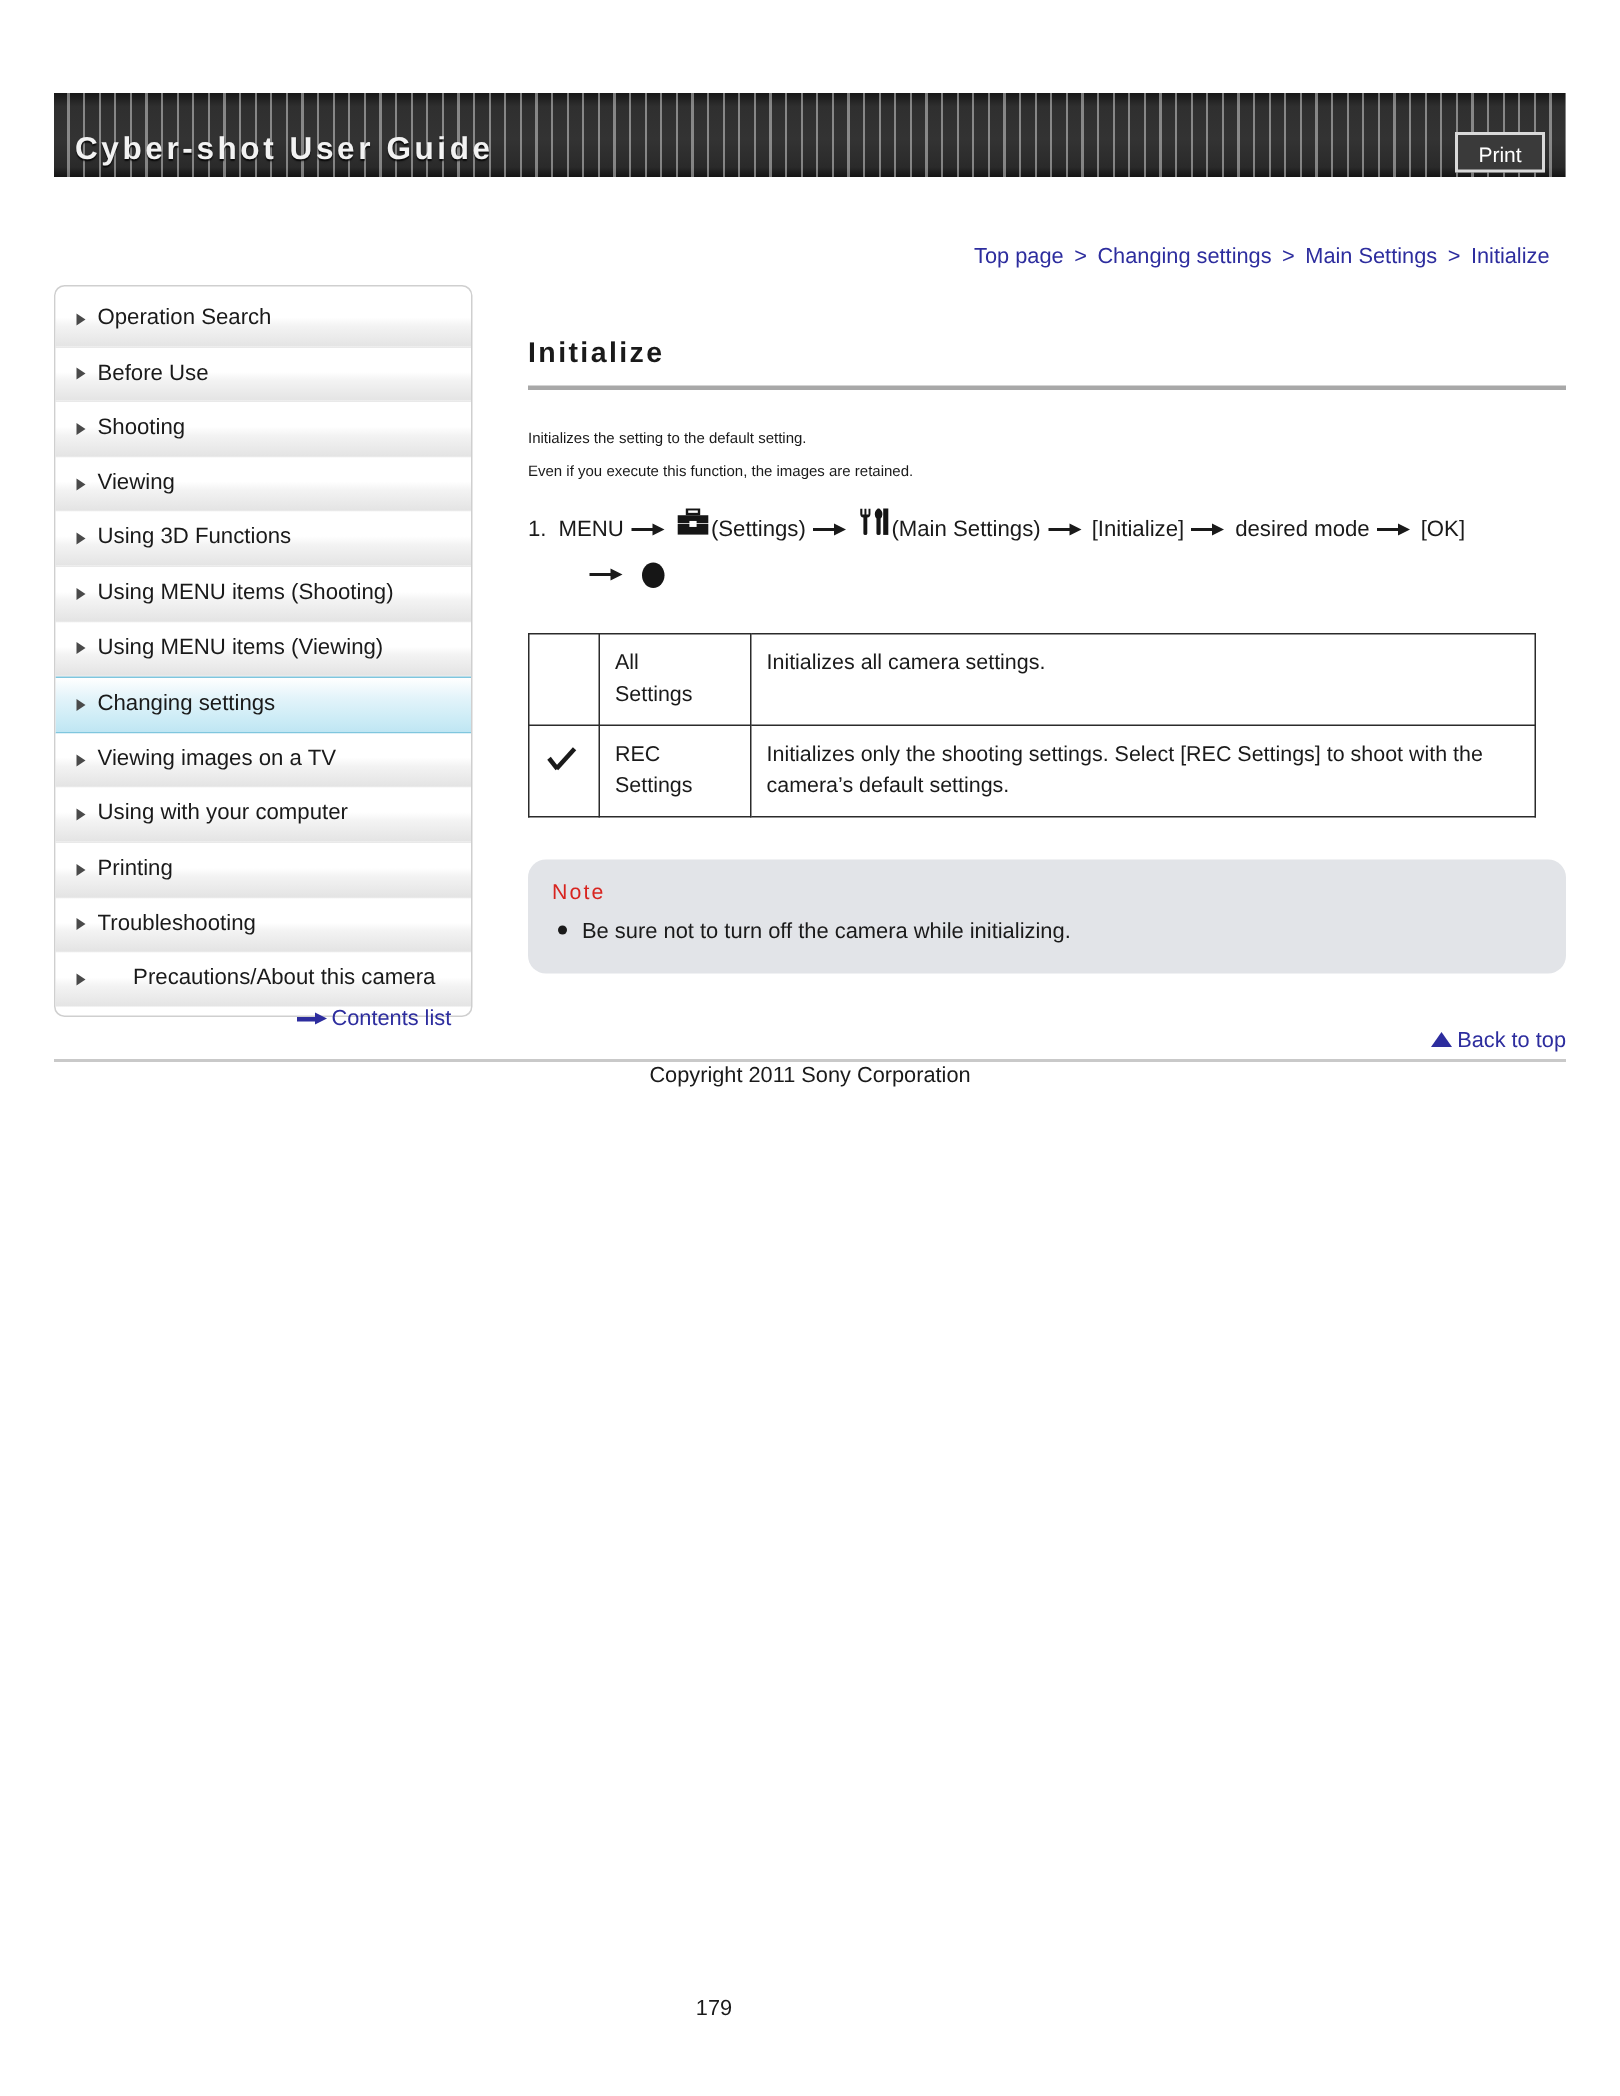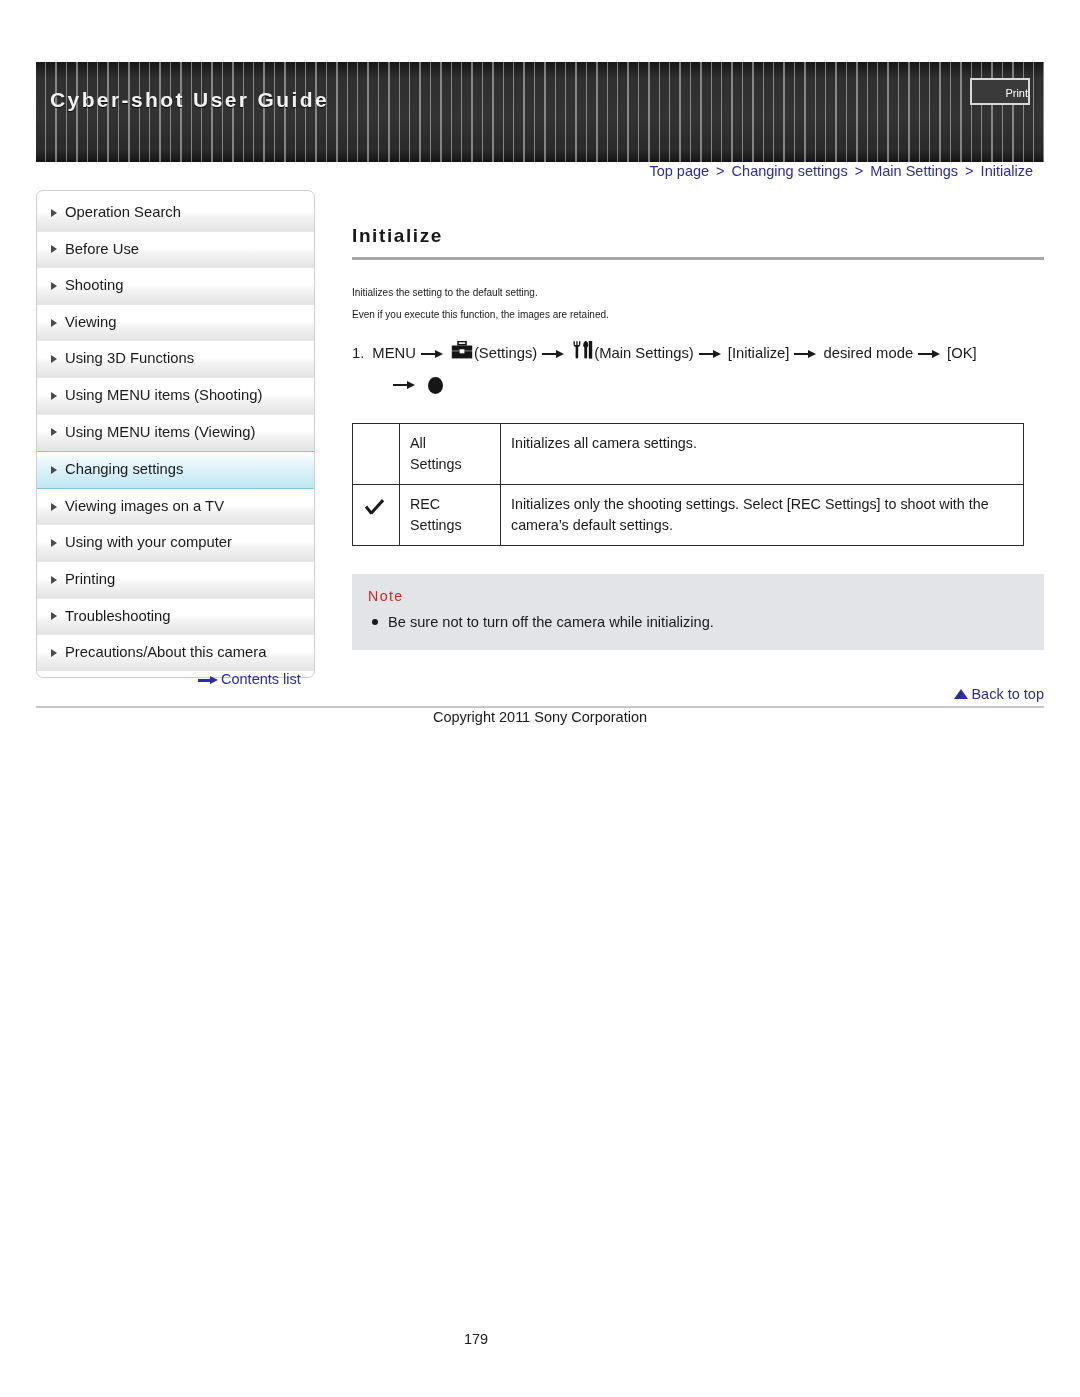--- a/index.html
+++ b/index.html
@@ -15,21 +15,21 @@
     position: relative;
     overflow: hidden;
   }
 
   
   .header {
     position: absolute;
     left: 36px;
     top: 62px;
     width: 1008px;
-    height: 100px;
+    height: 56px;
     background:
       repeating-linear-gradient(to right,
         rgba(255,255,255,0.00) 0px,
         rgba(255,255,255,0.00) 9px,
         rgba(255,255,255,0.42) 9px,
         rgba(255,255,255,0.42) 10.4px),
       linear-gradient(to bottom, #171717 0%, #2f2f2f 16%, #333333 55%, #2a2a2a 88%, #141414 100%);
     overflow: hidden;
   }
   .header-title {
@@ -39,29 +39,29 @@
     color: #f2f2f2;
     font-size: 21px;
     letter-spacing: 2.4px;
     font-weight: bold;
     text-shadow: 0 1px 1px rgba(0,0,0,0.8);
     white-space: nowrap;
   }
   .print-btn {
     position: absolute;
     right: 14px;
-    top: 16px;
+    top: 26px;
     width: 60px;
     height: 27px;
     border: 2px solid #d9d9d9;
     background: #3a3a3a;
     color: #ffffff;
-    font-size: 11px;
+    font-size: 14px;
     line-height: 27px;
-    text-align: right;
+    text-align: center;
     box-sizing: border-box;
     cursor: pointer;
   }
 
   
   .breadcrumb {
     position: absolute;
     right: 47px;
     top: 163px;
     font-size: 14.5px;
@@ -89,21 +89,21 @@
     height: 35.6px;
     line-height: 35.6px;
     padding-left: 28px;
     font-size: 14.8px;
     color: #1a1a1a;
     background: linear-gradient(to bottom, #ffffff 0%, #ffffff 46%, #f3f3f3 62%, #e4e4e4 100%);
     border-bottom: 1px solid #e9e9e9;
     white-space: nowrap;
     cursor: pointer;
   }
-  .side-item:last-child { border-bottom: none; }
+  .side-item:last-child { border-bottom: none; text-align: center; }
   .side-item .tri {
     position: absolute;
     left: 14px;
     top: 50%;
     margin-top: -4px;
     width: 0; height: 0;
     border-left: 6px solid #4a4a4a;
     border-top: 4px solid transparent;
     border-bottom: 4px solid transparent;
   }
@@ -263,20 +263,21 @@
     transform-origin: left center;
   }
 
   
   .note-box {
     margin-top: 28px;
     background: #e2e4e8;
     padding: 14px 16px 18px 16px;
     width: 692px;
     box-sizing: border-box;
+    border-radius: 12px;
   }
   .note-head {
     color: #d8241f;
     font-size: 14.2px;
     letter-spacing: 1.4px;
     margin-bottom: 8px;
   }
   .note-item {
     font-size: 14.6px;
     color: #1a1a1a;

